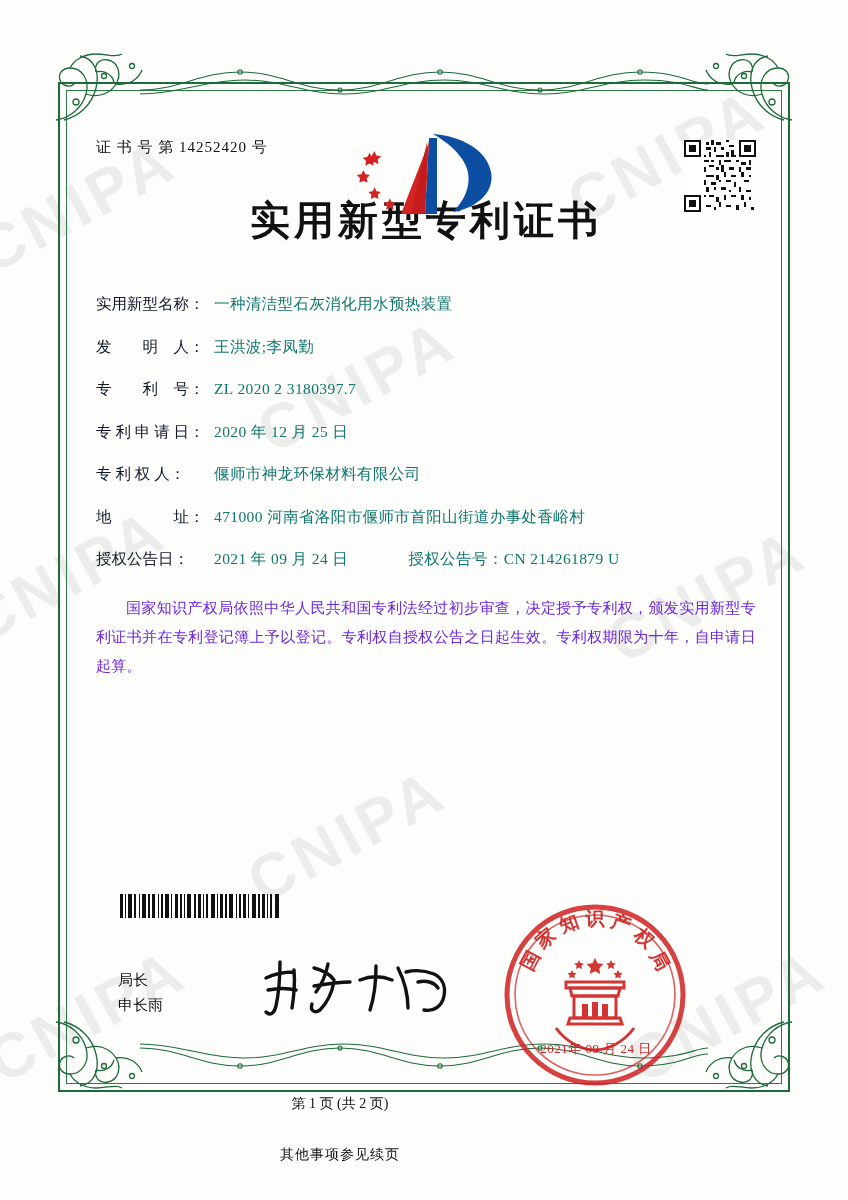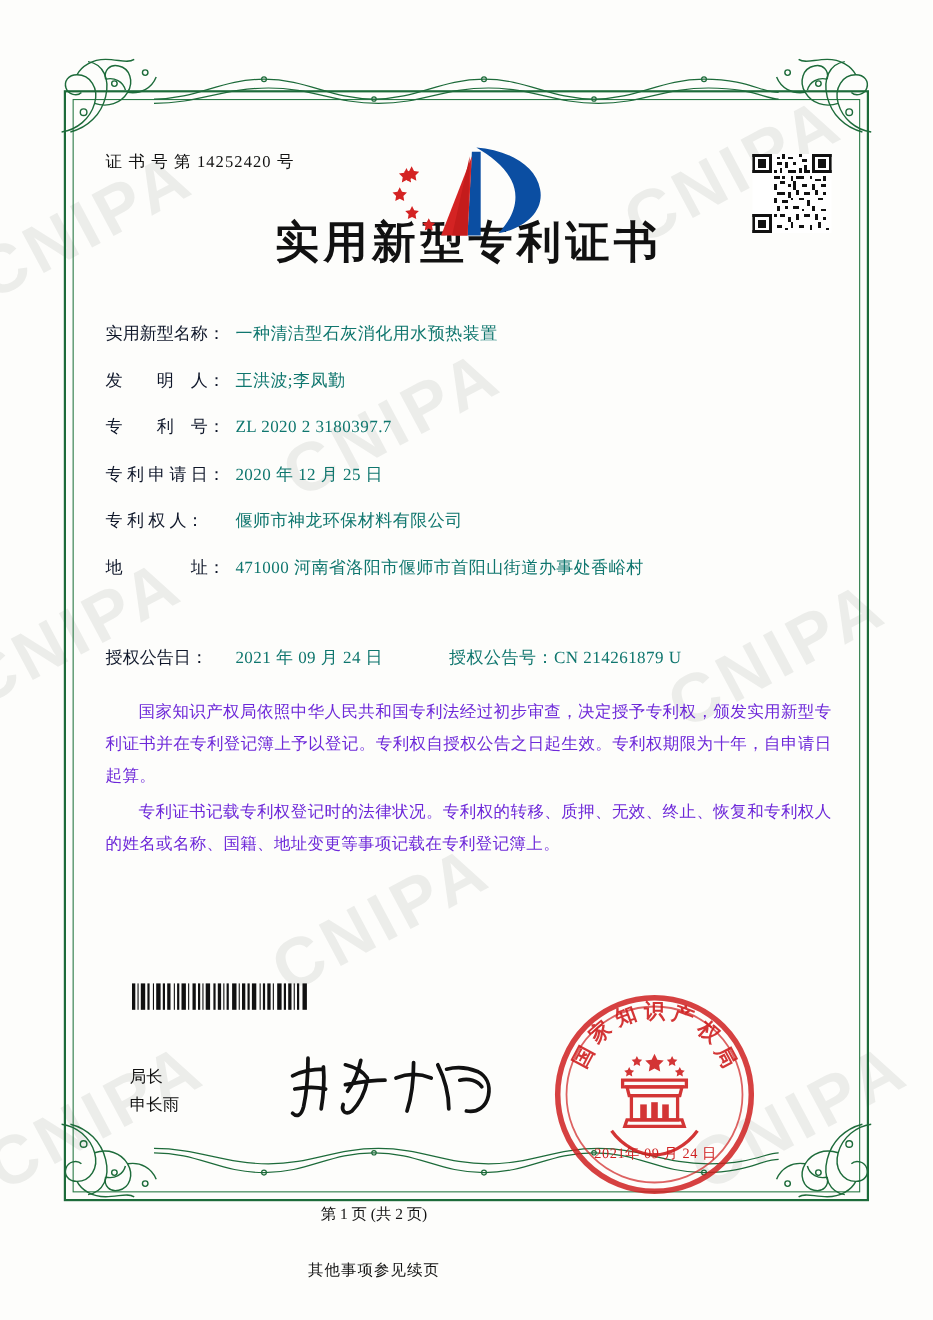--- a/index.html
+++ b/index.html
@@ -142,21 +142,21 @@
     width: 118px;
     flex: 0 0 118px;
     letter-spacing: 0px;
     color: #0f172a;
     white-space: nowrap;
   }
   .field-value {
     color: #0f766e;
     letter-spacing: 0.4px;
   }
-  .field-row.dual .field-value { flex: 0 0 auto; margin-top: 40px; }
+  .field-row.dual .field-value { flex: 0 0 auto; }
   .sub-label {
     margin-left: 60px;
     margin-right: 0;
     white-space: nowrap;
   }
 
   .paragraphs {
     margin-top: 24px;
     font-size: 15px;
     line-height: 29px;
@@ -471,21 +471,20 @@
       <div class="field-row dual">
         <span class="field-label">授权公告日：</span>
         <span class="field-value">2021 年 09 月 24 日</span>
         <span class="field-value sub-label">授权公告号：</span>
         <span class="field-value">CN 214261879 U</span>
       </div>
     </div>
 
     <div class="paragraphs">
       <p>国家知识产权局依照中华人民共和国专利法经过初步审查，决定授予专利权，颁发实用新型专利证书并在专利登记簿上予以登记。专利权自授权公告之日起生效。专利权期限为十年，自申请日起算。</p>
-      <p>专利证书记载专利权登记时的法律状况。专利权的转移、质押、无效、终止、恢复和专利权人的姓名或名称、国籍、地址变更等事项记载在专利登记簿上。</p>
     </div>
   </div>
 
   <div class="barcode">
     <i style="width:3px"></i>
       <i style="width:2px;background:transparent"></i>
     <i style="width:1px"></i>
       <i style="width:2px;background:transparent"></i>
     <i style="width:4px"></i>
       <i style="width:2px;background:transparent"></i>

